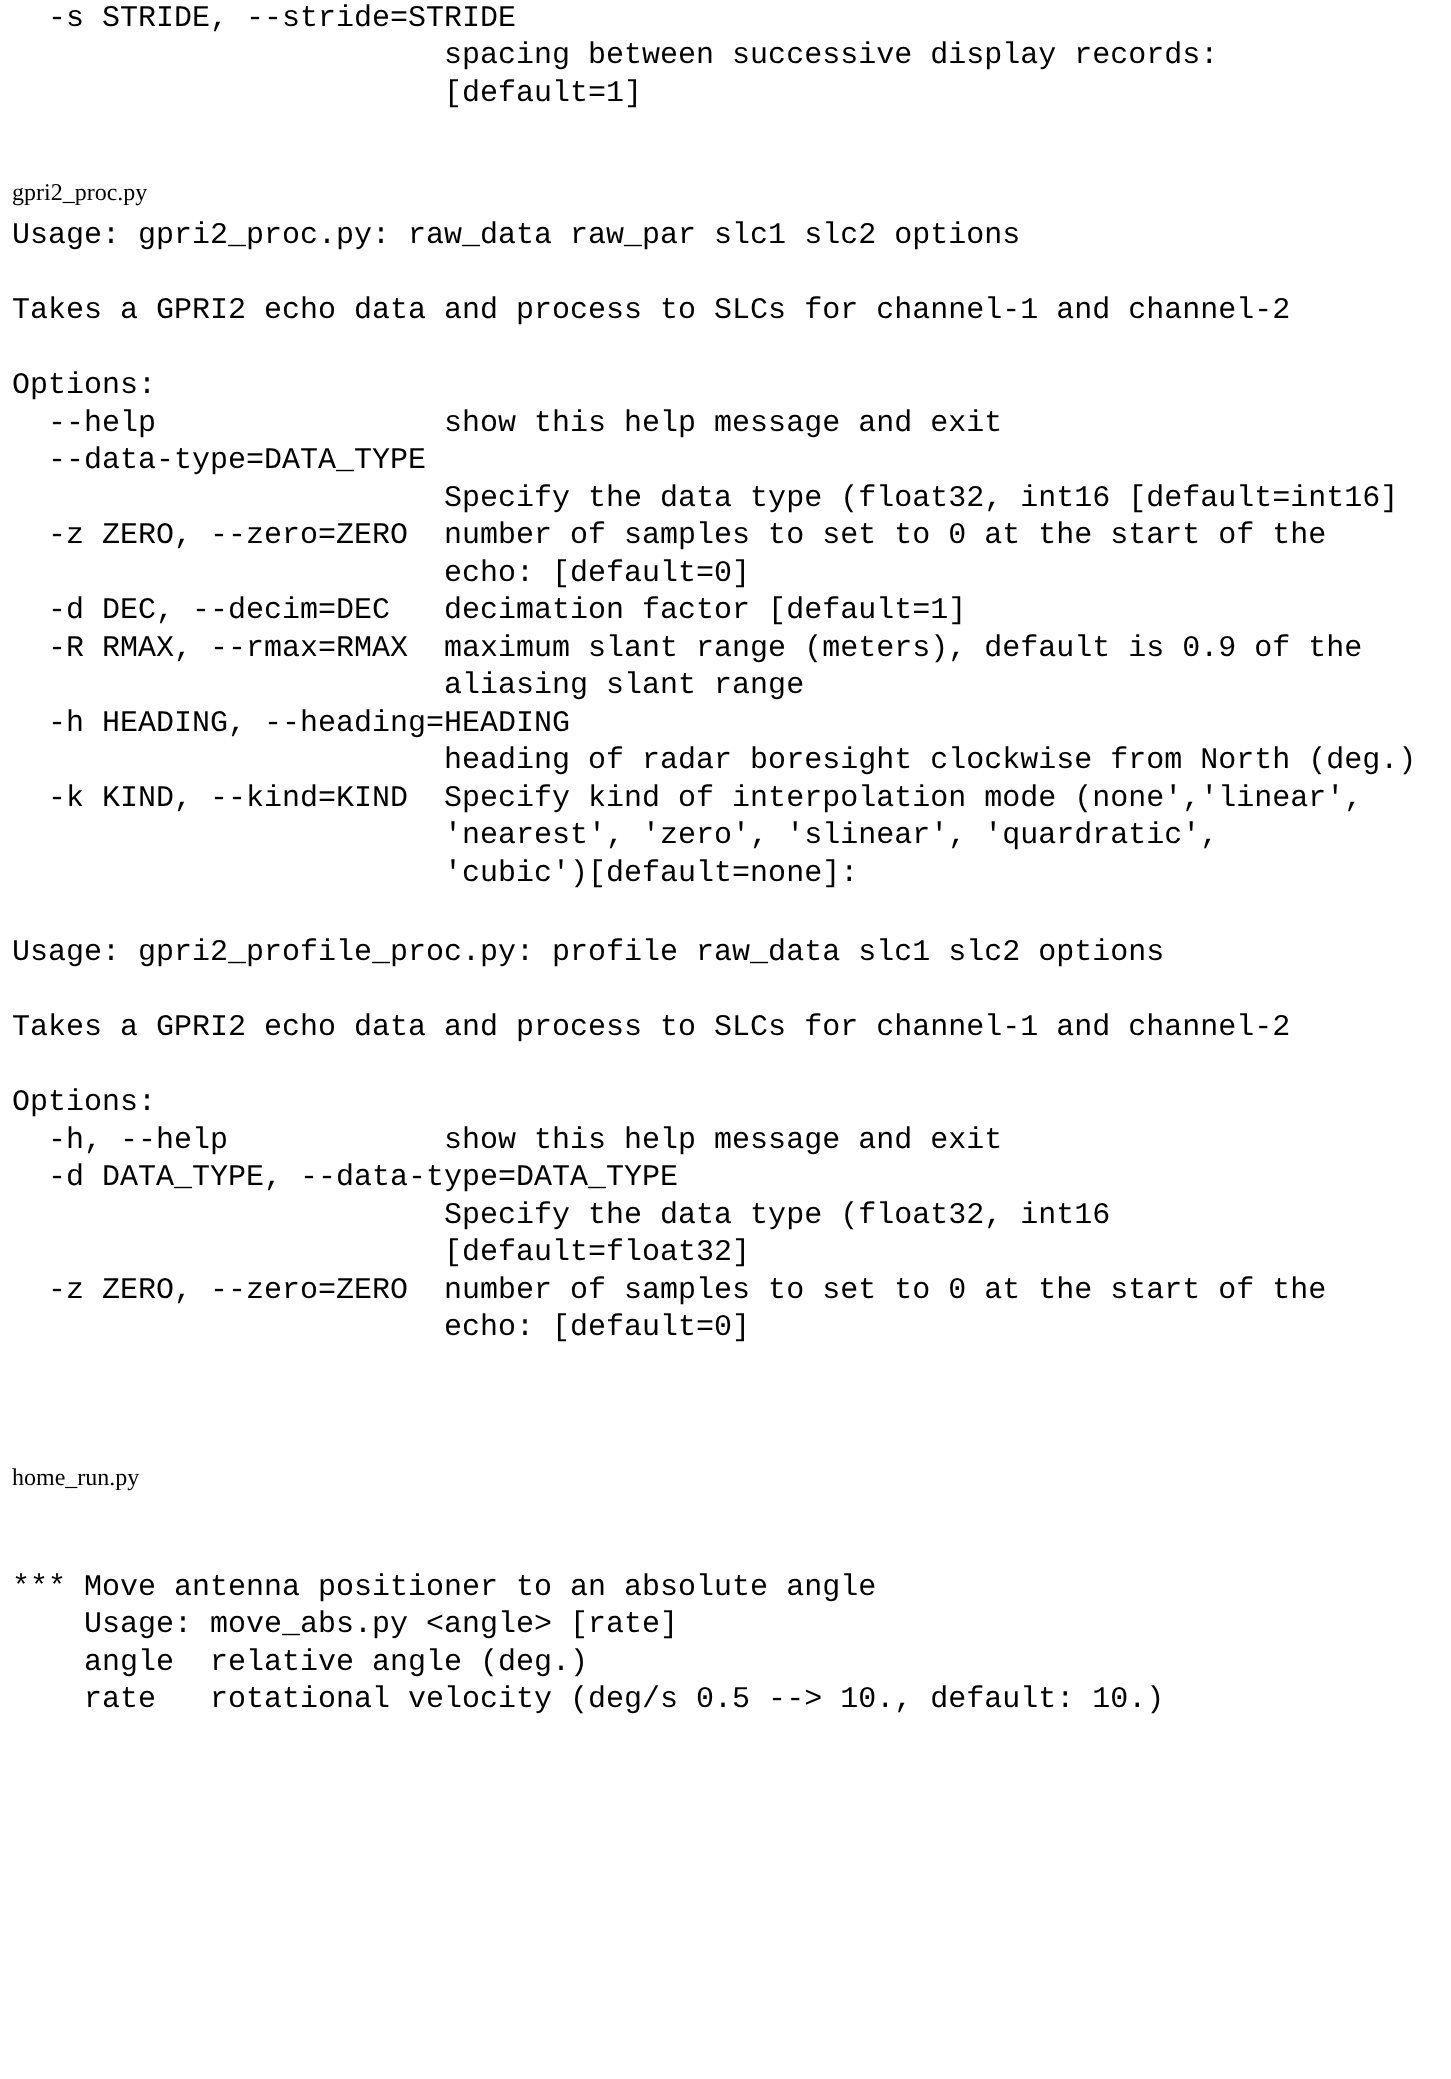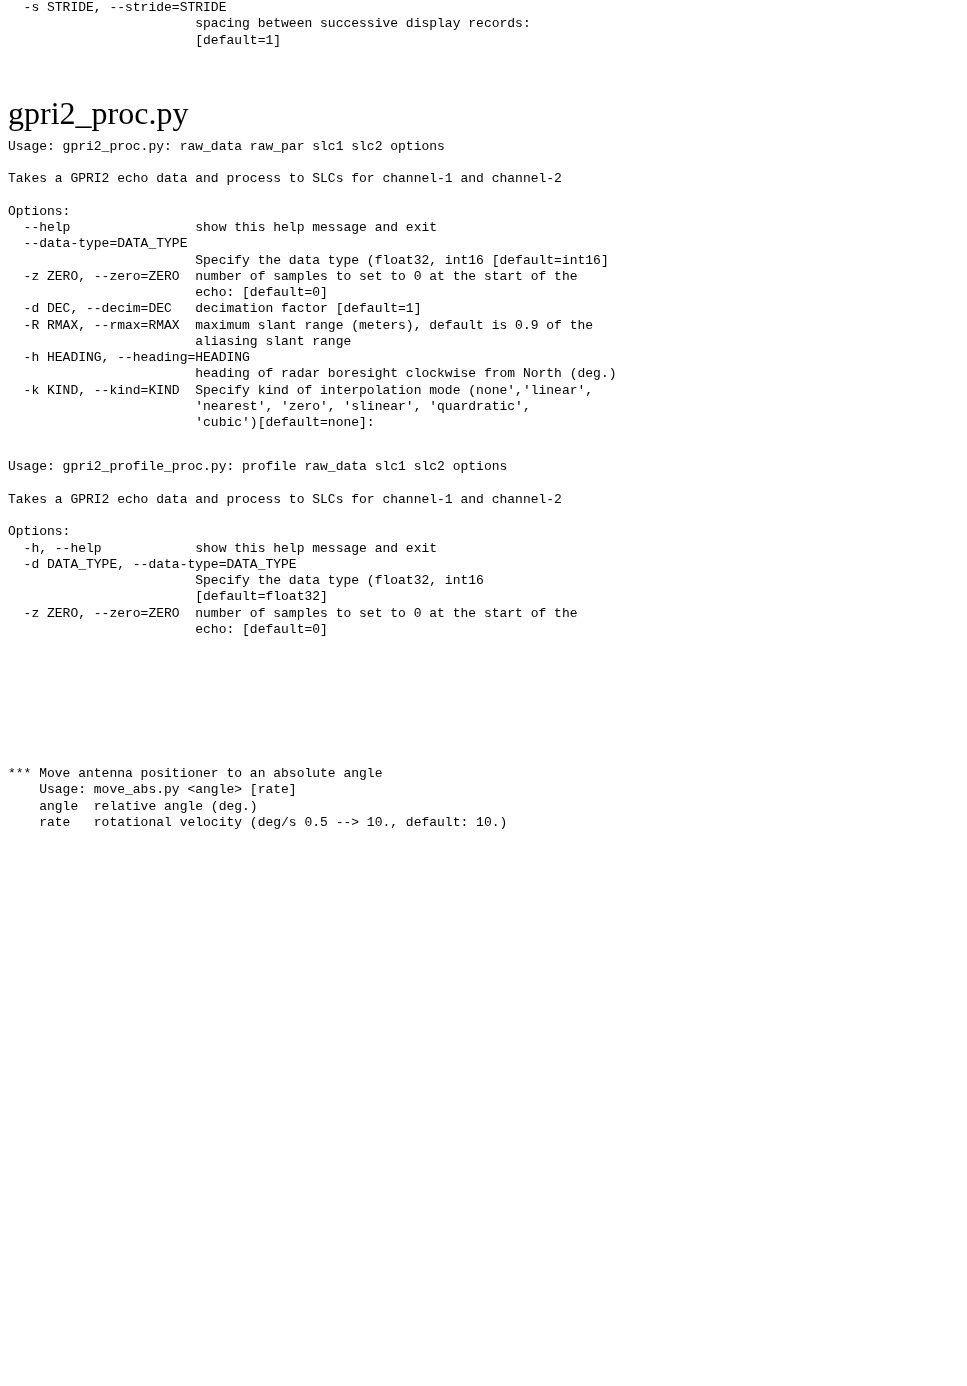--- a/index.html
+++ b/index.html
@@ -9,26 +9,26 @@
     font-family: "Courier New", Courier, monospace;
     font-size: 16.8px;
     line-height: 1.25;
     color: #000;
     width: 951px;
   }
   pre {
     font-family: "Courier New", Courier, monospace;
     white-space: pre;
     margin: 0;
-    font-size: 13px;
+    font-size: 20px;
   }
   h2.section {
     font-family: "Times New Roman", Times, serif;
     font-weight: normal;
-    font-size: 32px;
+    font-size: 16px;
     margin: 0;
     padding: 0;
   }
   .gap-large { height: 44px; }
   .gap-med   { height: 28px; }
   .gap-small { height: 6px; }
 </style>
 </head>
 <body>
 
@@ -66,20 +66,21 @@
 Options:
   -h, --help            show this help message and exit
   -d DATA_TYPE, --data-type=DATA_TYPE
                         Specify the data type (float32, int16
                         [default=float32]
   -z ZERO, --zero=ZERO  number of samples to set to 0 at the start of the
                         echo: [default=0]</pre>
     <div class="gap-med"></div>
     <div class="gap-small"></div>
     <div class="gap-large"></div>
+    <h2 class="section">home_run.py</h2>
     <div class="gap-large"></div>
     <div class="gap-small"></div>
     <pre>*** Move antenna positioner to an absolute angle
     Usage: move_abs.py &lt;angle&gt; [rate]
     angle  relative angle (deg.)
     rate   rotational velocity (deg/s 0.5 --&gt; 10., default: 10.)</pre>
     <div class="gap-med"></div>
   </div>
 
 </body></html>

